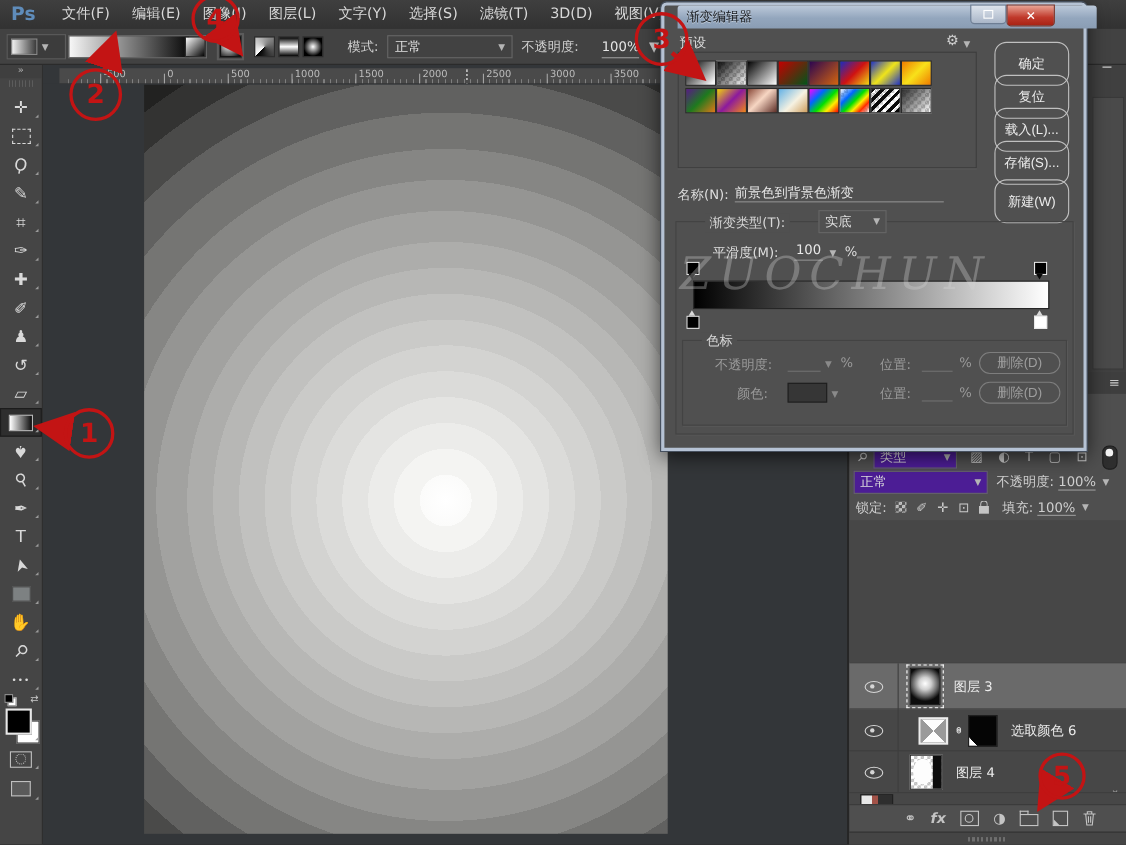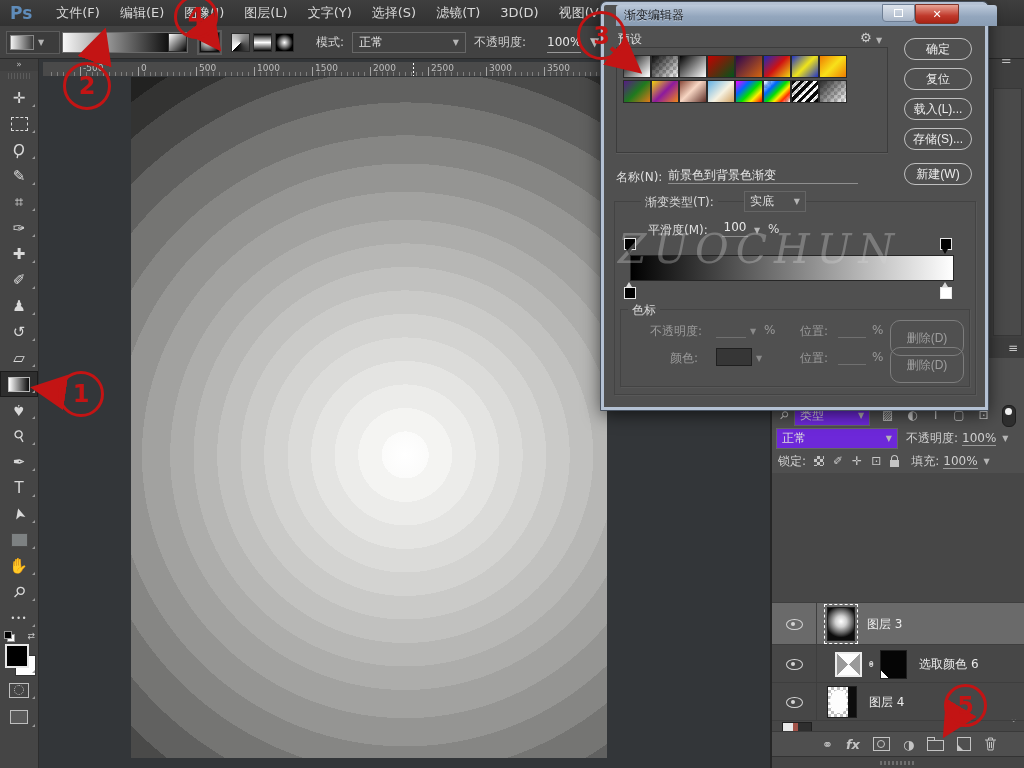--- a/index.html
+++ b/index.html
@@ -57,21 +57,21 @@
   .colors .mini i{position:absolute;width:6px;height:6px;border:1px solid #999;}
   .colors .mini i.f{left:0;top:0;background:#000;z-index:1;}
   .colors .mini i.b{right:0;bottom:0;background:#fff;}
   .colors .swap{position:absolute;right:3px;top:0;color:#c7c7c7;font-size:9px;}
   .colors .fg{position:absolute;left:5px;top:13px;width:20px;height:20px;background:#000;
     border:2px solid #e8e8e8;z-index:1;}
   .colors .bg{position:absolute;left:15px;top:24px;width:19px;height:19px;background:#fff;border:1px solid #333;}
 
   
   .canvas{position:absolute;left:38px;top:58px;width:732px;height:710px;background:#333639;z-index:1;}
-  .ruler{position:absolute;left:5px;top:4px;width:732px;height:14px;background:#4a4a4a;
+  .ruler{position:absolute;left:16px;top:4px;width:732px;height:14px;background:#4a4a4a;
     border-bottom:1px solid #2c2c2c;
     background-image:repeating-linear-gradient(90deg,#7f7f7f 0 1px,transparent 1px 5.8px);
     background-size:100% 4px;background-repeat:no-repeat;background-position:8px 10px;}
   .rlab{position:absolute;top:1px;color:#bdbdbd;font-size:9px;}
   .rtick{position:absolute;bottom:0;width:1px;height:9px;background:#a5a5a5;}
   .posmark{position:absolute;left:370px;top:1px;width:1px;height:13px;
     background:repeating-linear-gradient(#fff 0 2px,transparent 2px 4px);}
   .image{position:absolute;left:93px;top:19px;width:476px;height:681px;
     background:radial-gradient(circle 470px at 57.6% 55.5%,
       #ffffff 0%,#fbfbfa 5%,#f4f4f2 5% 10%,#ececea 10% 15%,#e4e4e2 15% 20%,
@@ -86,21 +86,21 @@
   .ndock .ic{position:absolute;font-size:10px;}
   .ninner{position:absolute;left:4px;top:62px;width:27px;height:246px;background:#4a4a4a;
     border:1px solid #383838;}
 
   
   .pgroup{position:absolute;left:770px;top:338px;width:254px;height:430px;background:#4f4f4f;
     border-left:2px solid #262626;z-index:2;color:#d6d6d6;}
   .tabstrip{position:absolute;left:0;top:0;width:100%;height:20px;background:#3e3e3e;}
   .pmenu{position:absolute;right:8px;top:3px;color:#c9c9c9;font-size:12px;}
   .prow{position:absolute;left:0;width:100%;display:flex;align-items:center;}
-  .pdd{height:19px;background:#6d28d9;border:1px solid #666;color:#ddd;display:flex;
+  .pdd{height:19px;background:#4c1d95;border:1px solid #666;color:#ddd;display:flex;
     align-items:center;justify-content:space-between;padding:0 5px;font-size:12px;}
   .ficon{color:#c8c8c8;font-size:12px;text-align:center;}
   .toggle{position:absolute;width:12px;height:20px;background:#2e2e2e;border:1px solid #1e1e1e;
     border-radius:6px;}
   .toggle i{position:absolute;left:1.5px;top:1.5px;width:7px;height:7px;border-radius:50%;background:#f2f2f2;}
   .plabel{color:#cfcfcf;font-size:12px;}
   .list{position:absolute;left:0;top:135px;width:100%;height:258px;background:#474747;overflow:hidden;}
   .lrow{position:absolute;left:0;width:100%;border-top:1px solid #3e3e3e;display:flex;align-items:center;}
   .lrow.sel{background:#6a6a6a;}
   .eye{display:inline-block;width:15px;height:9px;border:1px solid #d5d5d5;border-radius:50%;position:relative;}
@@ -155,40 +155,40 @@
   .wbtn.rest{right:70px;width:31px;background:linear-gradient(#dde3ec,#a9b6c8);color:#fff;}
   .wbtn.rest i{width:7px;height:6px;border:1px solid #fff;background:transparent;}
   .wbtn.close{right:26px;width:42px;height:18px;background:linear-gradient(#e9a596,#c0392b 60%,#a82315);
     color:#fff;font-weight:bold;font-size:11px;border-color:#7e3428;}
   .dbody{position:absolute;left:0px;top:21px;width:100%;height:381px;}
   .dlab{position:absolute;color:#dedede;font-size:12px;}
   .gear{position:absolute;color:#d0d0d0;font-size:13px;}
   .pframe{position:absolute;left:12px;top:21px;width:270px;height:104px;border:1px solid #3c3c3c;
     box-shadow:0 1px 0 rgba(255,255,255,.07);}
   .sw{position:absolute;width:26px;height:21px;border:1px solid #2a2a2a;background-size:7px 7px;background-position:0 0,3.5px 3.5px;}
-  .dbtn{position:absolute;left:300px;width:68px;height:22px;border:1px solid #c0c0c0;border-radius:11px;
+  .dbtn{position:absolute;left:300px;width:68px;height:40px;border:1px solid #c0c0c0;border-radius:11px;
     color:#ececec;font-size:12px;display:flex;align-items:center;justify-content:center;background:transparent;cursor:pointer;}
   .uinput{position:absolute;border-bottom:1px solid #8f8f8f;color:#e8e8e8;font-size:12px;height:16px;}
   .gframe{position:absolute;border:1px solid #434343;box-shadow:1px 1px 0 rgba(255,255,255,.05);}
   .legend{position:absolute;background:#505050;padding:0 4px;color:#d8d8d8;font-size:12px;}
   .gbar{position:absolute;left:26px;top:229px;width:322px;height:24px;border:1px solid #262626;
     background:linear-gradient(90deg,#000,#fff);}
   .ostop{position:absolute;width:10px;height:10px;border:1px solid #e8e8e8;background:#000;}
   .ostop:after{content:'';position:absolute;left:1px;top:10px;border-left:3.5px solid transparent;
     border-right:3.5px solid transparent;border-top:5px solid #0a0a0a;}
   .cstop{position:absolute;width:10px;height:10px;border:1px solid #e8e8e8;}
   .cstop:before{content:'';position:absolute;left:1px;top:-6px;border-left:3.5px solid transparent;
     border-right:3.5px solid transparent;border-bottom:5px solid #d8d8d8;}
   .wm1{position:absolute;left:14px;top:199px;width:354px;font-family:"DejaVu Serif","Liberation Serif",serif;
     font-style:italic;font-size:41px;letter-spacing:7px;color:rgba(215,215,215,.32);z-index:5;pointer-events:none;}
   .wm2{position:absolute;left:16px;top:247px;font-size:33px;letter-spacing:3px;font-weight:300;
     color:rgba(195,195,195,.38);z-index:5;pointer-events:none;}
   .ddis{color:#9a9a9a;}
   .uline-dis{border-bottom:1px solid #707070;}
-  .dbtn.dis{border-color:#7d7d7d;color:#9e9e9e;height:36px;border-radius:10px;}
+  .dbtn.dis{border-color:#7d7d7d;color:#9e9e9e;height:20px;border-radius:10px;}
   .cswatch{position:absolute;width:34px;height:16px;background:#363636;border:1px solid #1f1f1f;}
 
   
   .anno-c{position:absolute;border:3px solid #c31414;border-radius:50%;color:#c31414;
     display:flex;align-items:center;justify-content:center;font-size:24px;font-weight:bold;
     z-index:50;background:transparent;pointer-events:none;}
   #annosvg{position:absolute;left:0;top:0;width:1024px;height:768px;z-index:49;pointer-events:none;}
 </style>
 </head>
 <body>
@@ -521,21 +521,21 @@
 
       <div class="gbar"></div>
       <span class="ostop" style="left:20px;top:212px"></span>
       <span class="ostop" style="left:336px;top:212px"></span>
       <span class="cstop" style="left:20px;top:261px;background:#000"></span>
       <span class="cstop" style="left:336px;top:261px;background:#fff"></span>
 
       <div class="wm1">ZUOCHUN</div>
 
       <div class="gframe" style="left:16px;top:283px;width:348px;height:76px"></div>
-      <span class="legend" style="left:24px;top:276px">色标</span>
+      <span class="legend" style="left:34px;top:276px">色标</span>
 
       <span class="dlab ddis" style="left:46px;top:297px">不透明度:</span>
       <span class="uinput uline-dis" style="left:112px;top:295px;width:30px"></span>
       <span class="caret abs" style="left:146px;top:301px;color:#8a8a8a">▼</span>
       <span class="dlab ddis" style="left:160px;top:297px">%</span>
       <span class="dlab ddis" style="left:196px;top:297px">位置:</span>
       <span class="uinput uline-dis" style="left:234px;top:295px;width:28px"></span>
       <span class="dlab ddis" style="left:268px;top:297px">%</span>
       <button class="dbtn dis" style="left:286px;top:294px;width:74px">删除(D)</button>
 

